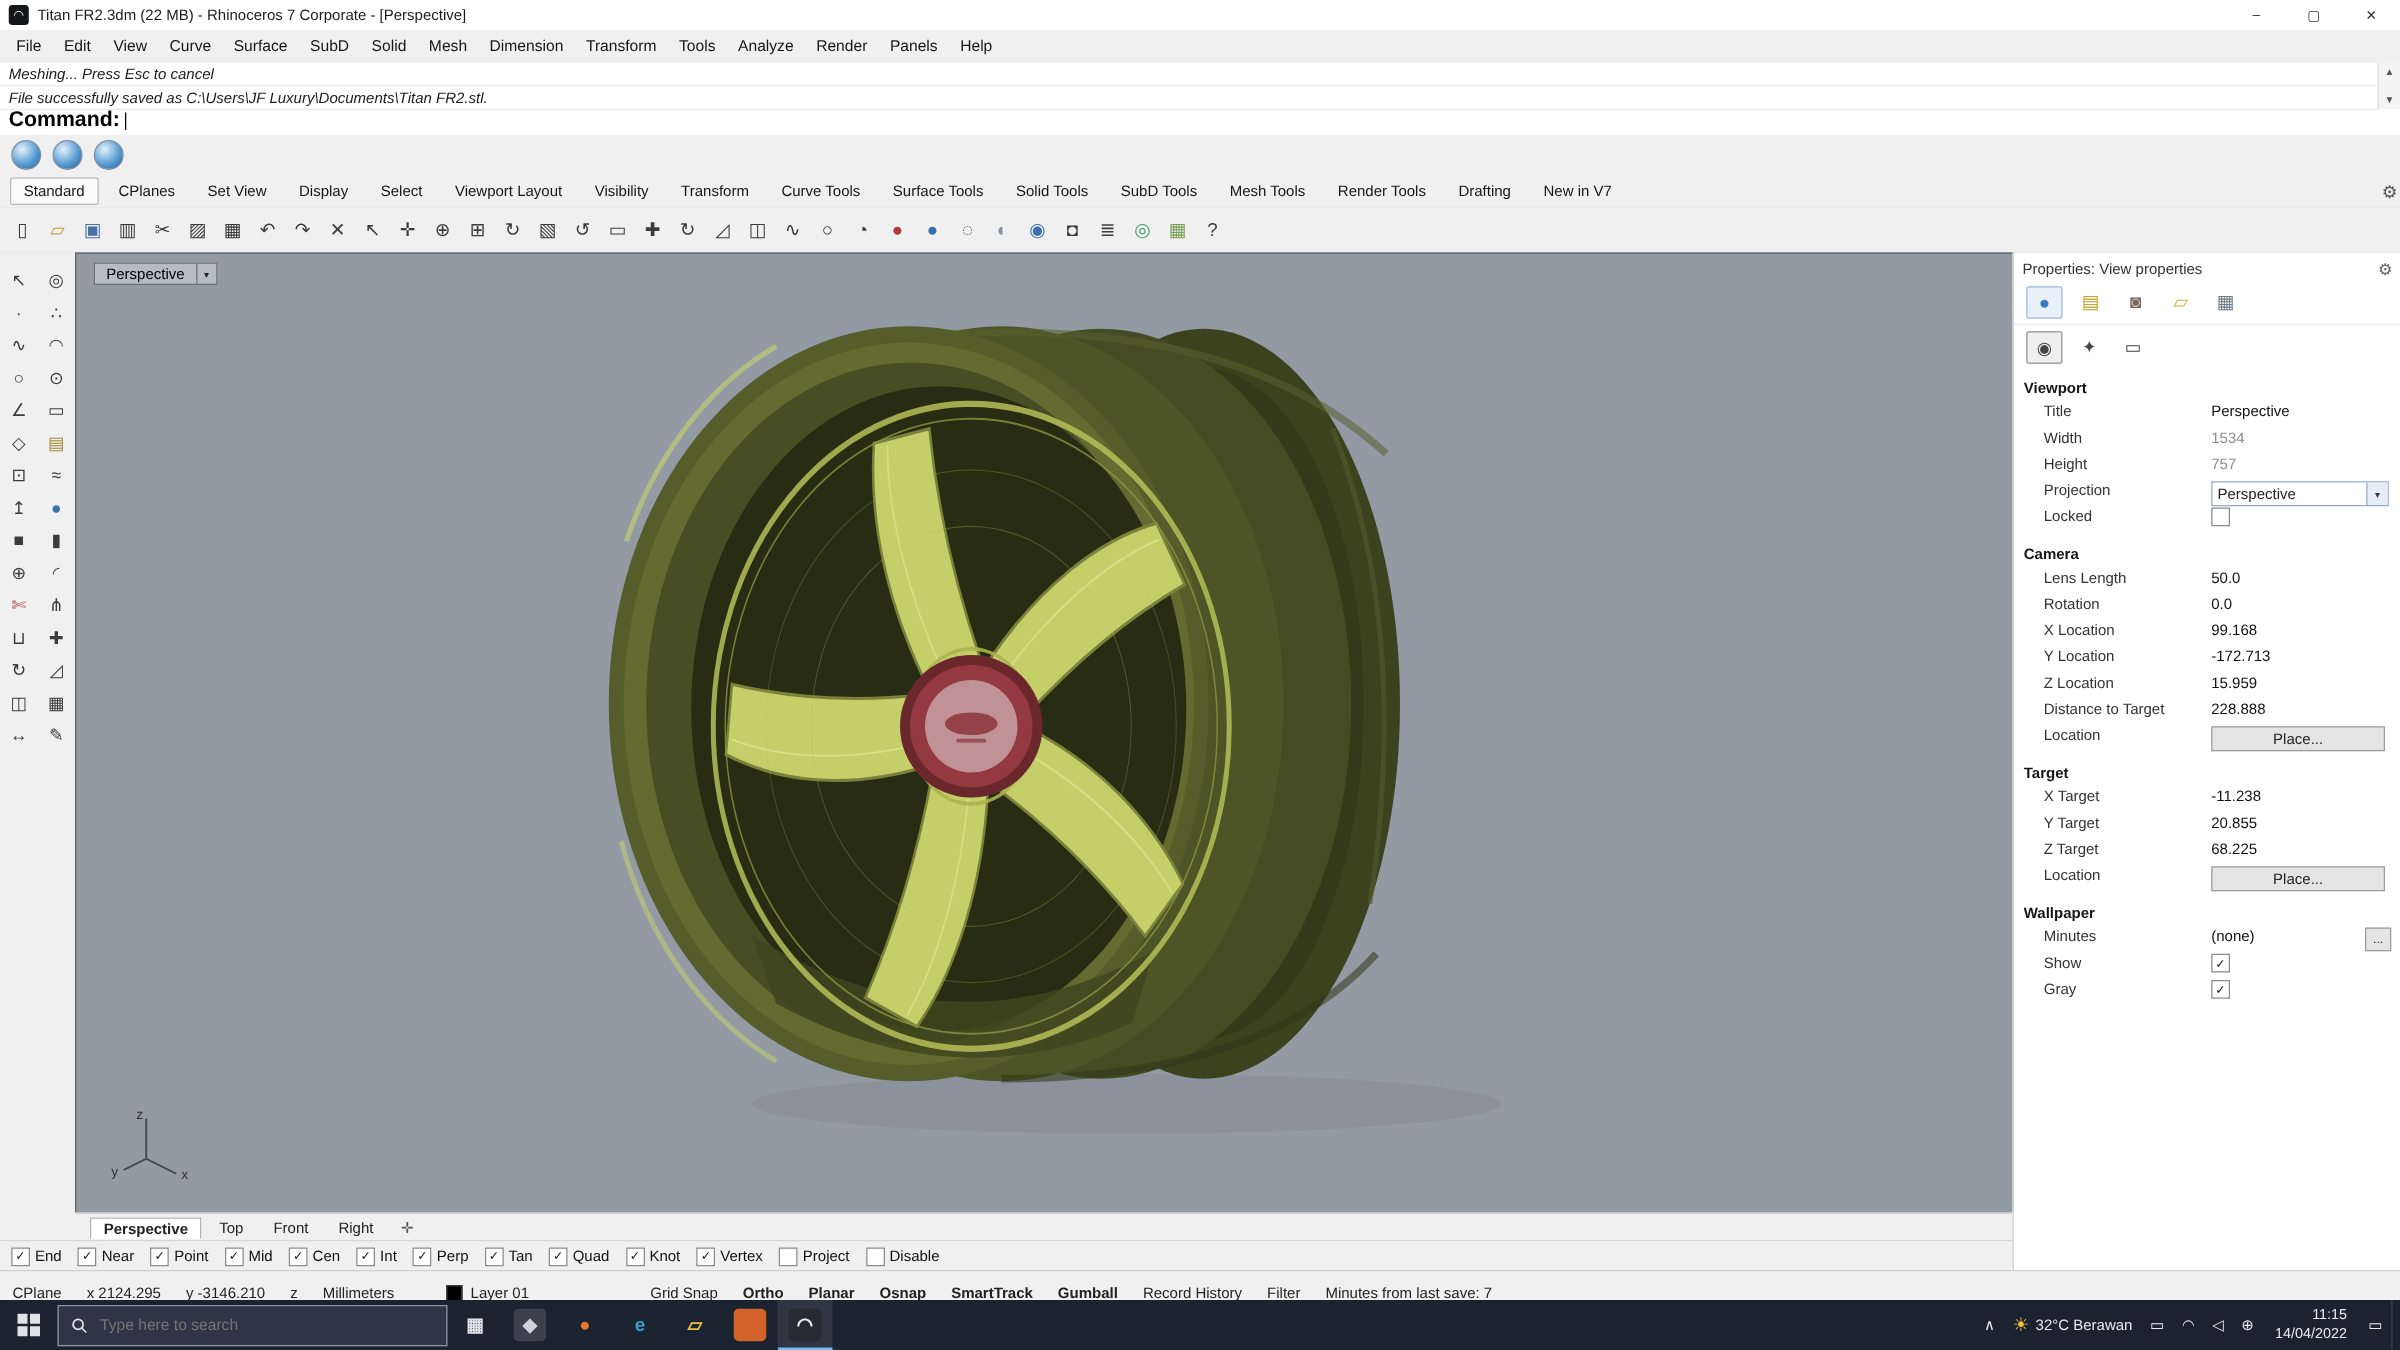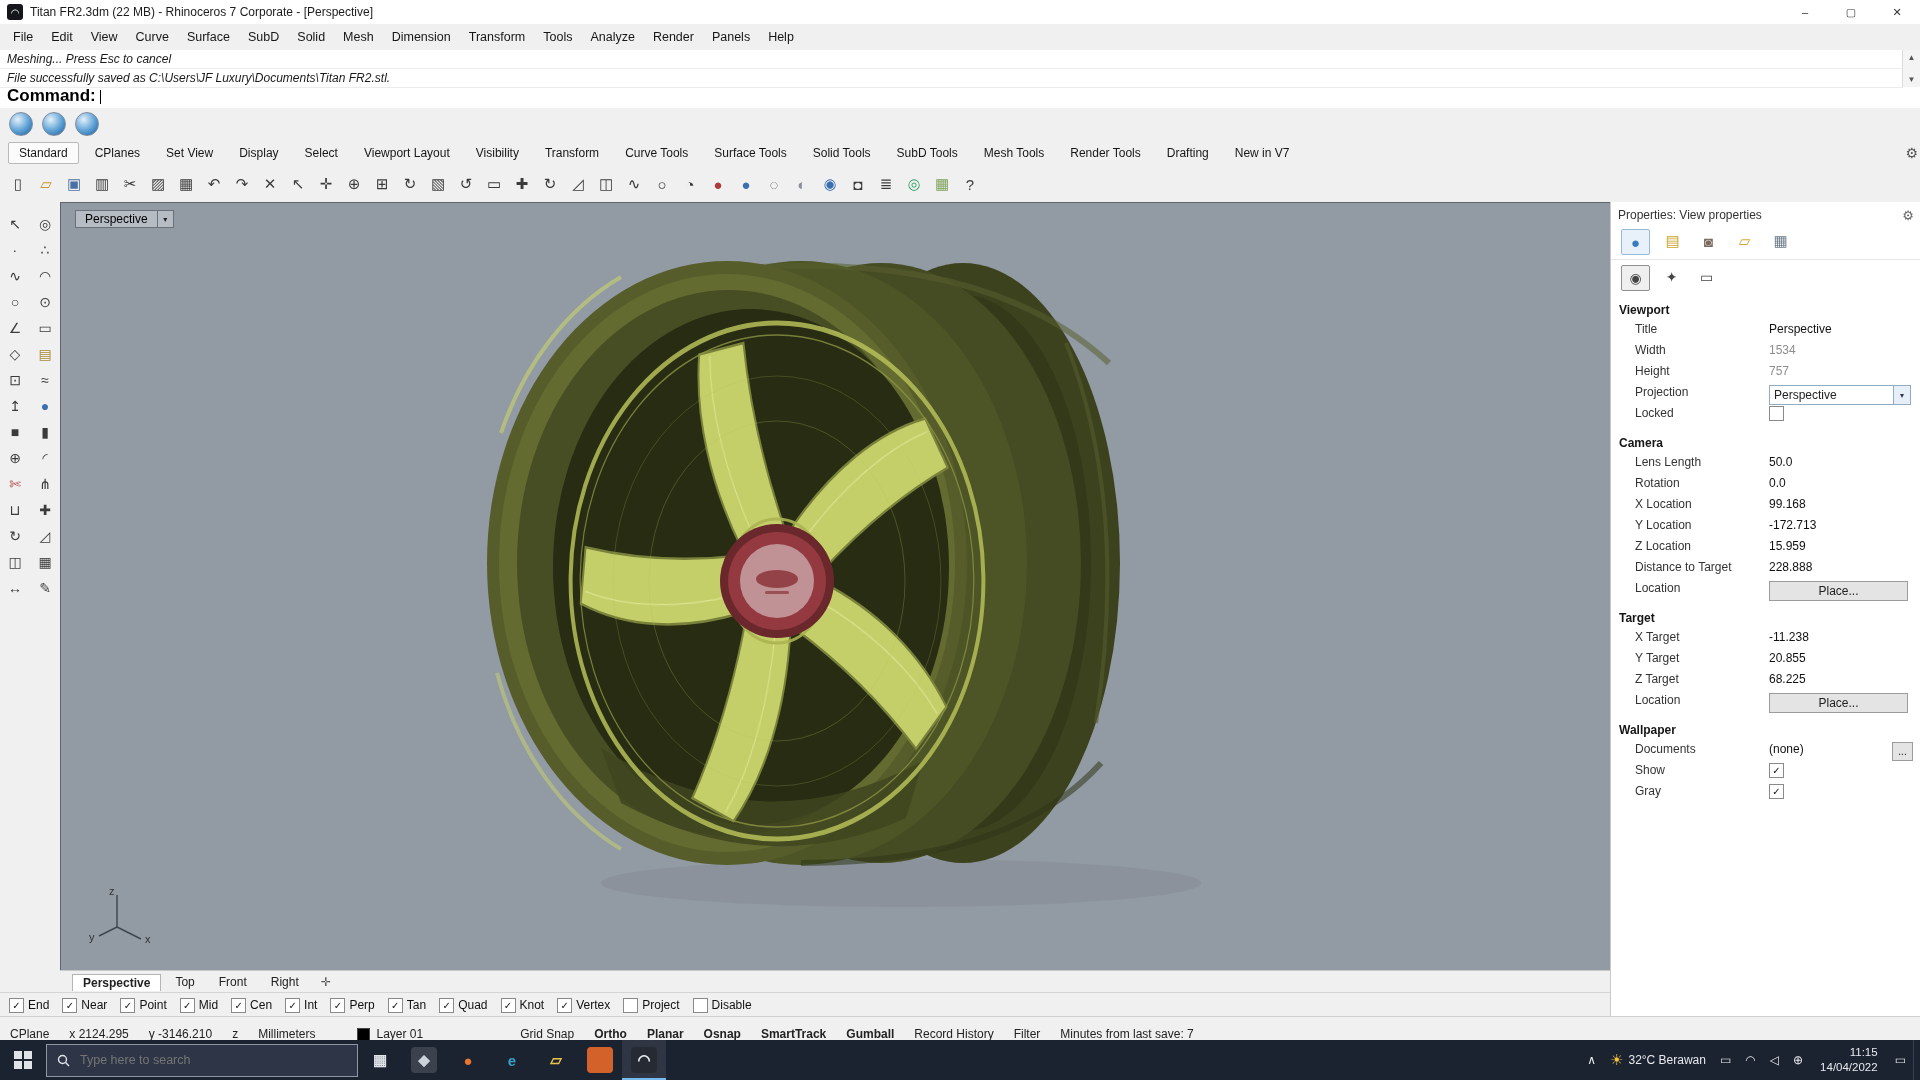--- a/index.html
+++ b/index.html
@@ -507,21 +507,21 @@
       <span class="plabel">Z Target</span>
       <span class="pvalue">68.225</span>
     </div>
     <div class="prow">
       <span class="plabel">Location</span>
       <span class="pbtn">Place...</span>
     </div>
 
     <div class="section-title">Wallpaper</div>
     <div class="prow">
-      <span class="plabel">Documents</span>
+      <span class="plabel">Minutes</span>
       <span class="pvalue">(none)</span>
       <span class="browse-btn">...</span>
     </div>
     <div class="prow">
       <span class="plabel">Show</span>
       <span class="cb checked"></span>
     </div>
     <div class="prow">
       <span class="plabel">Gray</span>
       <span class="cb checked"></span>

